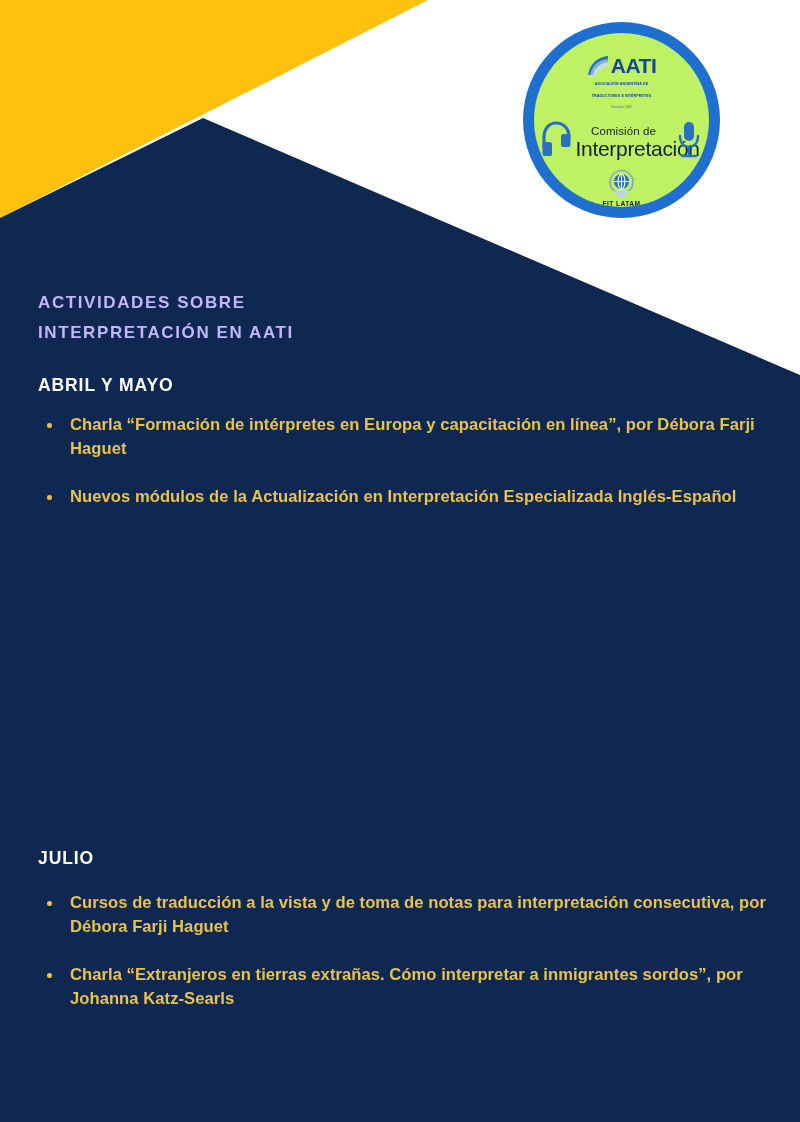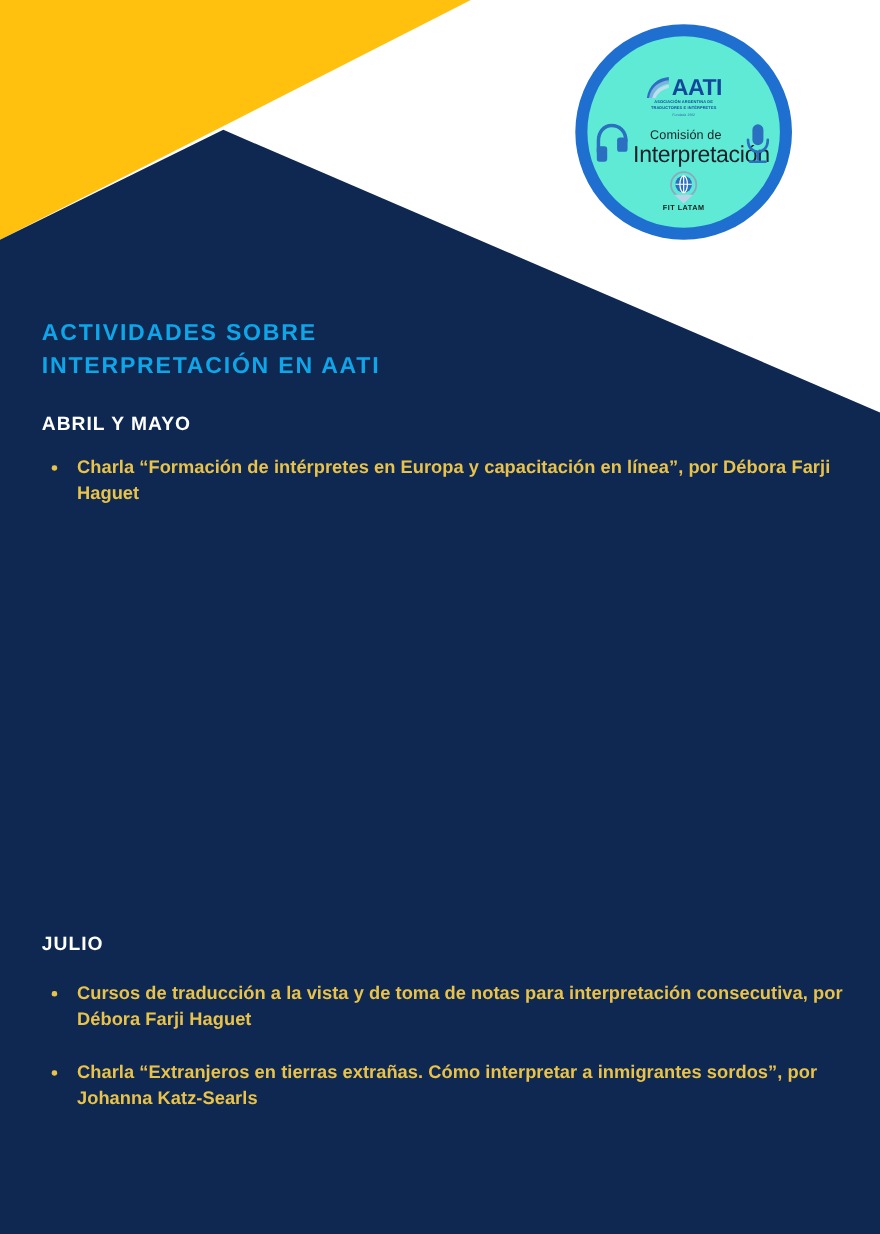--- a/index.html
+++ b/index.html
@@ -35,26 +35,26 @@
 
   
   .logo-badge {
     position: absolute;
     left: 523px;
     top: 22px;
     width: 197px;
     height: 196px;
     border-radius: 50%;
     border: 11px solid #1f6fd0;
-    background: #5eead4;
+    background: #bef264;
     box-sizing: border-box;
     display: flex;
     flex-direction: column;
     align-items: center;
-    justify-content: center;
+    justify-content: space-between;
     padding-top: 21px;
     overflow: hidden;
   }
 
   .aati-mark {
     display: flex;
     align-items: flex-end;
     gap: 2px;
     height: 22px;
   }
@@ -139,22 +139,22 @@
     left: 0;
     top: 0;
     width: 800px;
   }
 
   .title {
     position: absolute;
     left: 38px;
     top: 288px;
     width: 500px;
-    color: #0ea5e9;
-    font-size: 21px;
+    color: #c4b5fd;
+    font-size: 17px;
     font-weight: bold;
     letter-spacing: 1.6px;
     line-height: 30px;
     text-transform: uppercase;
   }
 
   .section-abril {
     position: absolute;
     left: 38px;
     top: 375px;
@@ -281,20 +281,21 @@
   <div class="content">
 
     <div class="title">
       <span>ACTIVIDADES SOBRE</span><br>
       <span>INTERPRETACIÓN EN AATI</span>
     </div>
 
     <div class="section-abril">ABRIL Y MAYO</div>
     <ul class="bullets list-abril" id="list-abril">
         <li><span>Charla “Formación de intérpretes en Europa y capacitación en línea”, por Débora Farji Haguet</span></li>
+        <li><span>Nuevos módulos de la Actualización en Interpretación Especializada Inglés-Español</span></li>
       </ul>
 
     <div class="section-julio">JULIO</div>
     <ul class="bullets list-julio" id="list-julio">
         <li><span>Cursos de traducción a la vista y de toma de notas para interpretación consecutiva, por Débora Farji Haguet</span></li>
         <li><span>Charla “Extranjeros en tierras extrañas. Cómo interpretar a inmigrantes sordos”, por Johanna Katz-Searls</span></li>
       </ul>
 
   </div>
 </div>

